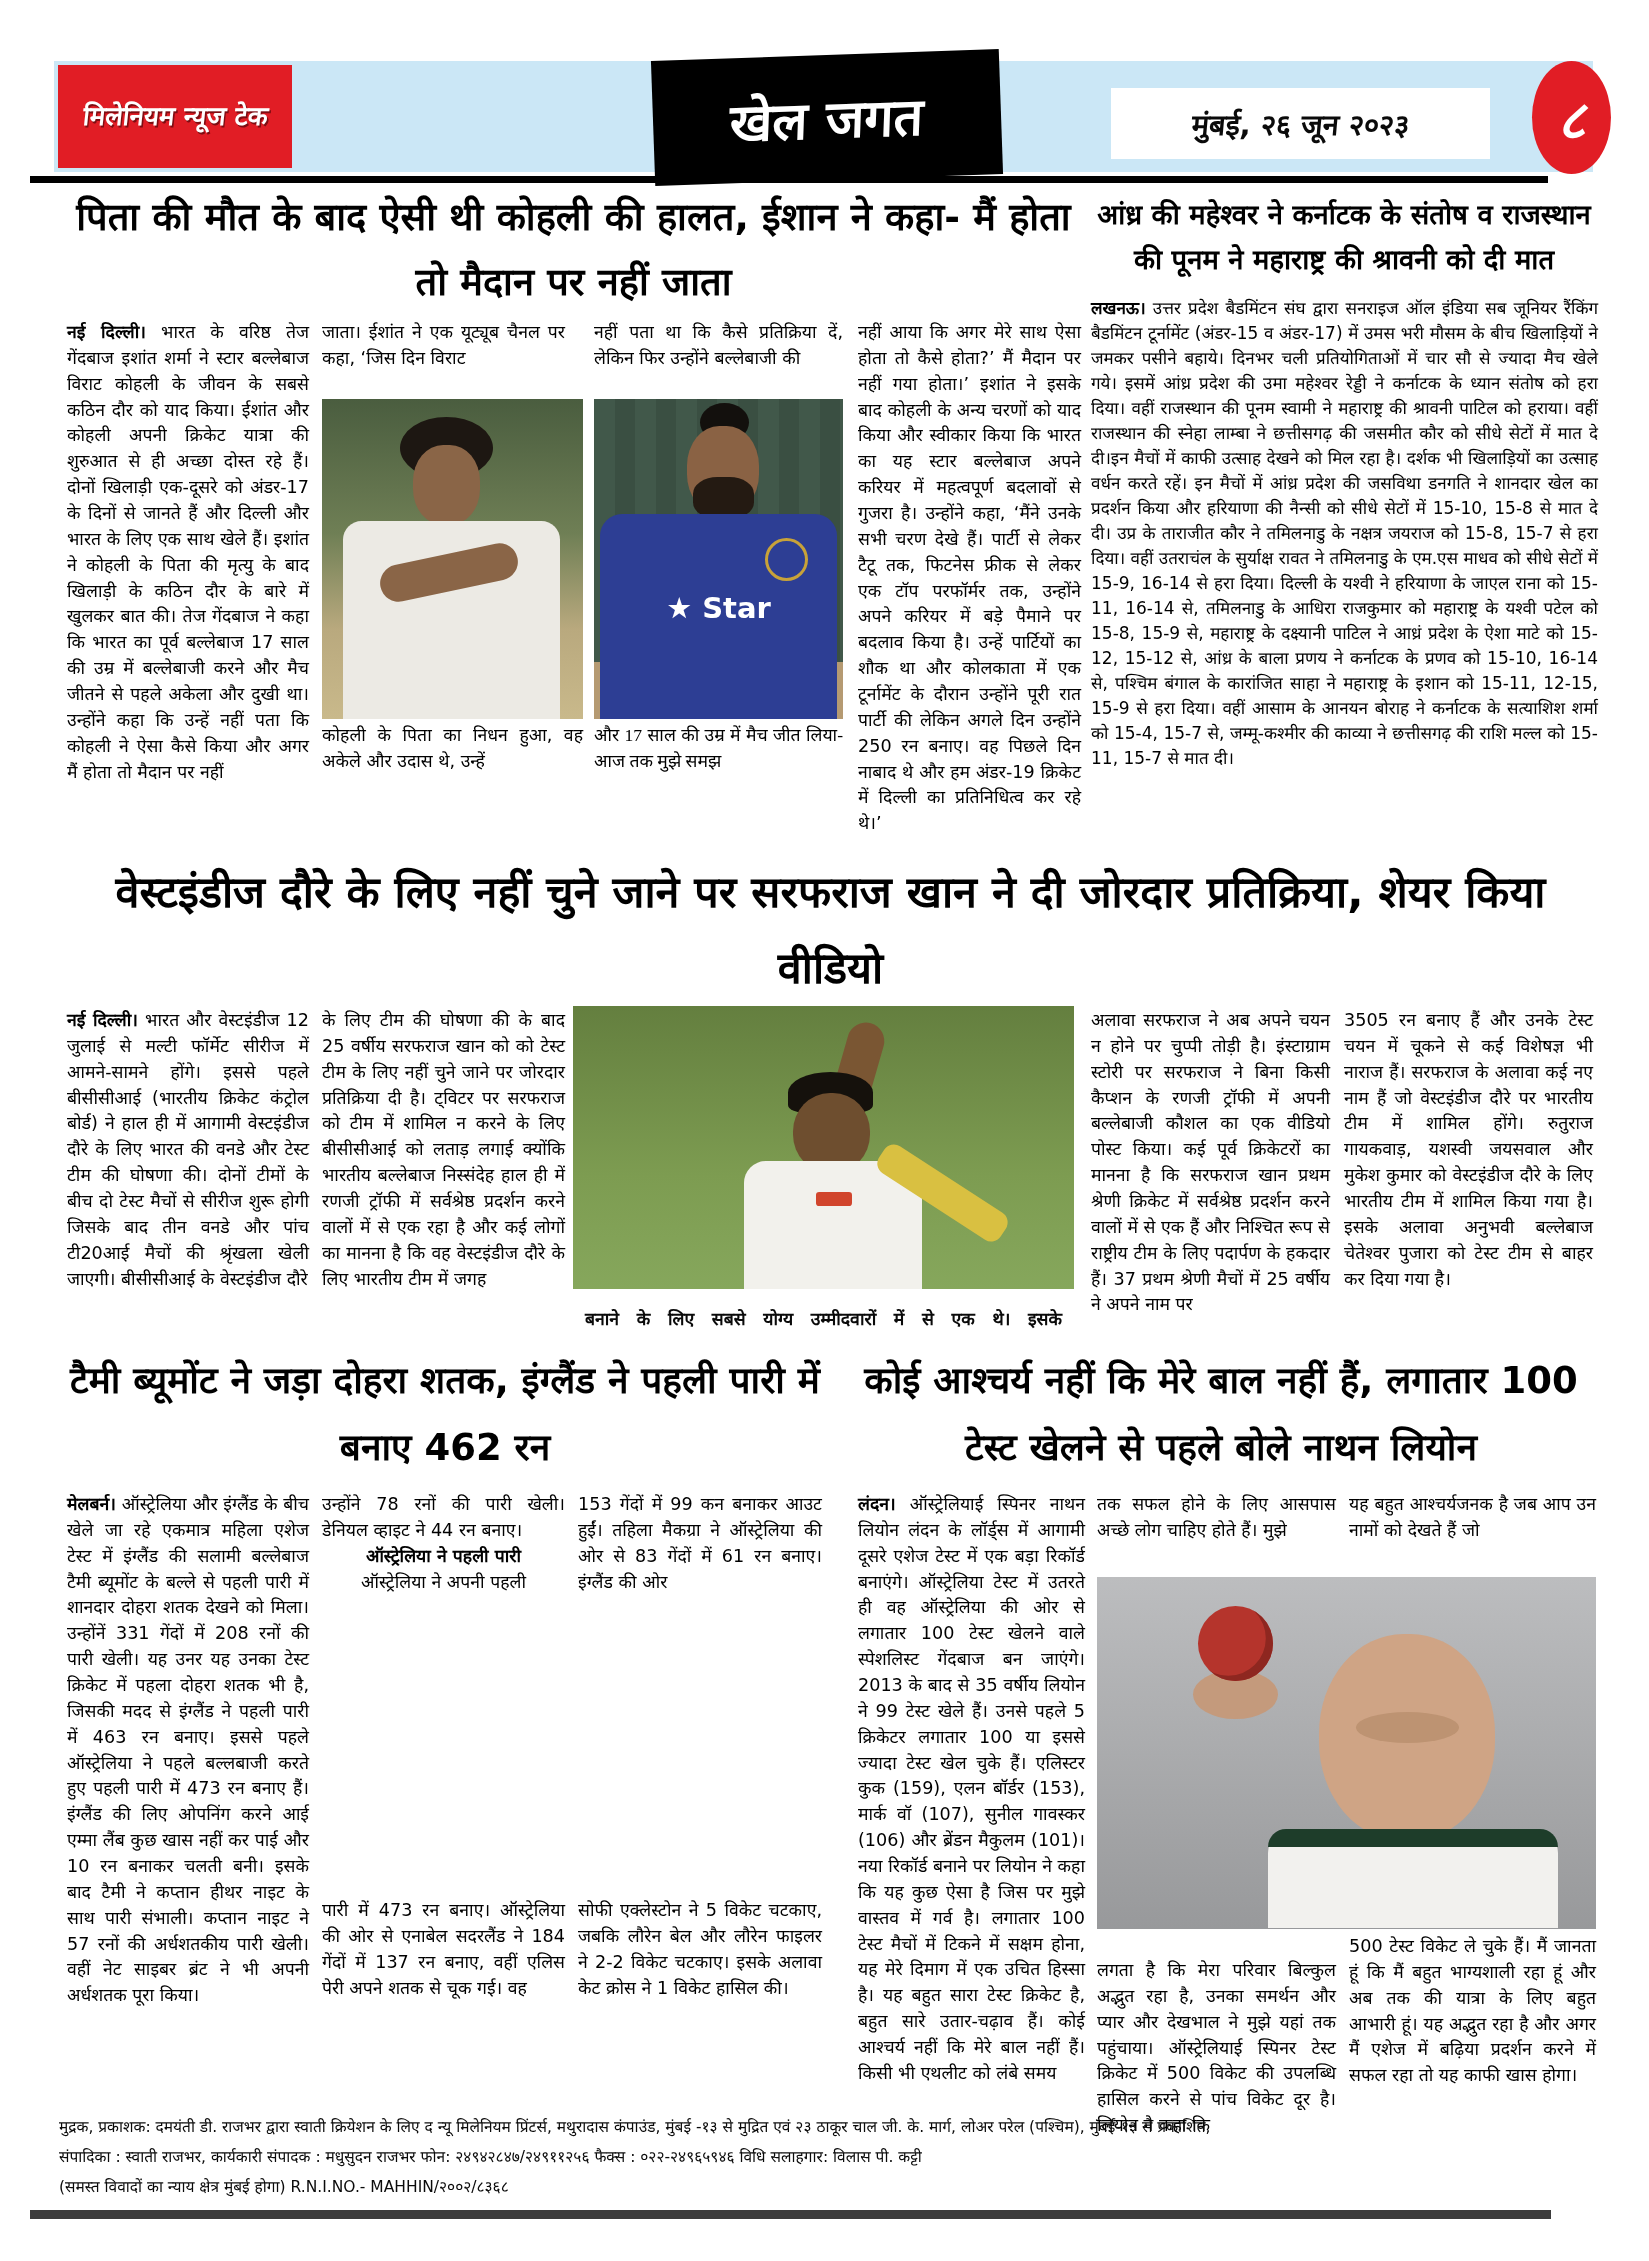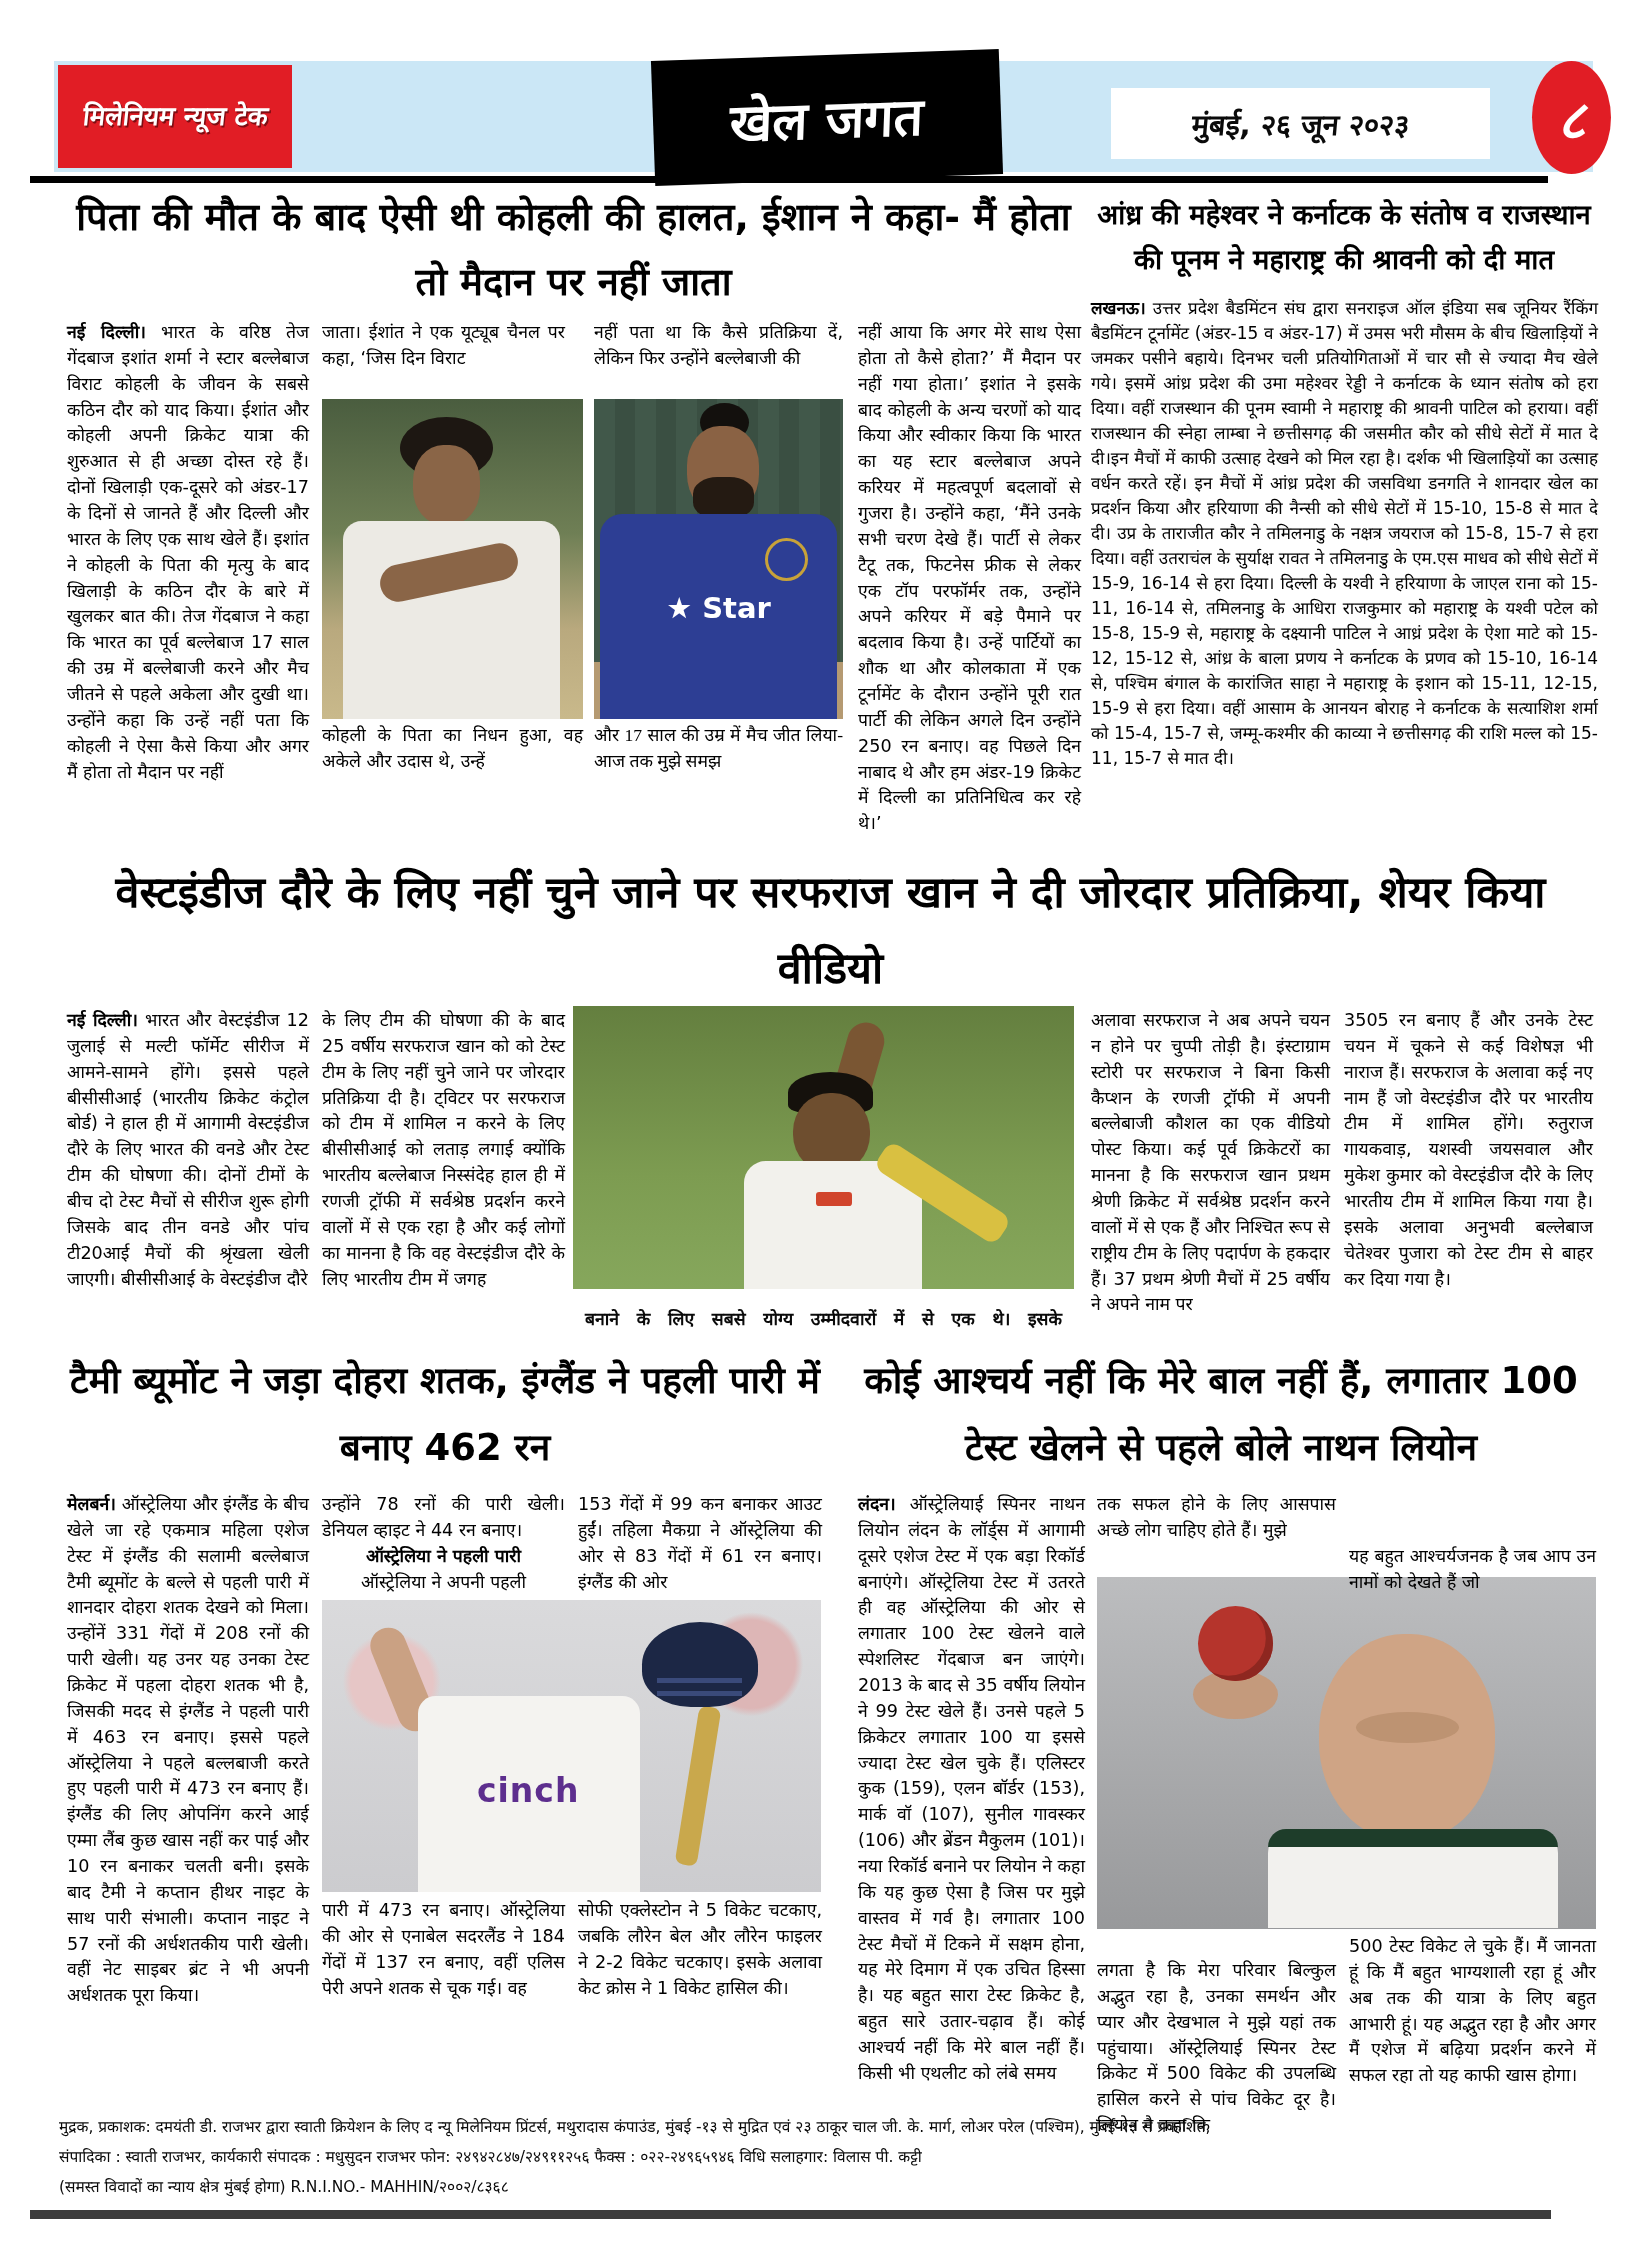--- a/index.html
+++ b/index.html
@@ -141,29 +141,20 @@
     <p>टैमी ब्यूमोंट ने जड़ा दोहरा शतक, इंग्लैंड ने पहली पारी में बनाए 462 रन</p>
   </div>
   <div class="abs col" style="left:67px;top:1492px;width:242px;height:600px;">
     <p><b>मेलबर्न।</b> <span>ऑस्ट्रेलिया और इंग्लैंड के बीच खेले जा रहे एकमात्र महिला एशेज टेस्ट में इंग्लैंड की सलामी बल्लेबाज टैमी ब्यूमोंट के बल्ले से पहली पारी में शानदार दोहरा शतक देखने को मिला। उन्होंनें 331 गेंदों में 208 रनों की पारी खेली। यह उनर यह उनका टेस्ट क्रिकेट में पहला दोहरा शतक भी है, जिसकी मदद से इंग्लैंड ने पहली पारी में 463 रन बनाए। इससे पहले ऑस्ट्रेलिया ने पहले बल्लबाजी करते हुए पहली पारी में 473 रन बनाए हैं।इंग्लैंड की लिए ओपनिंग करने आई एम्मा लैंब कुछ खास नहीं कर पाई और 10 रन बनाकर चलती बनी। इसके बाद टैमी ने कप्तान हीथर नाइट के साथ पारी संभाली। कप्तान नाइट ने 57 रनों की अर्धशतकीय पारी खेली। वहीं नेट साइबर ब्रंट ने भी अपनी अर्धशतक पूरा किया।</span></p>
   </div>
   <div class="abs col" style="left:322px;top:1492px;width:243px;height:106px;">
     <p>उन्होंने 78 रनों की पारी खेली। डेनियल व्हाइट ने 44 रन बनाए।</p>
     <p class="subhead">ऑस्ट्रेलिया ने पहली पारी</p>
     <p class="leadline">ऑस्ट्रेलिया ने अपनी पहली</p>
   </div>
-  <div class="abs photo" id="bea-photo" style="left:322px;top:1600px;width:499px;height:292px;">
-    <div class="ph" style="left:62px;top:25px;width:36px;height:109px;background:#caa183;border-radius:18px;transform:rotate(-22deg);"></div>
-    <div class="ph" style="left:96px;top:96px;width:222px;height:197px;background:#f4f3f0;border-radius:17.6px 17.6px 0 0;"></div>
-    <div class="ph cinch-text" style="left:155px;top:171px;">cinch</div>
-    <div class="ph" style="left:365px;top:106px;width:22px;height:160px;background:#c9a84c;border-radius:8.3px;transform:rotate(9deg);"></div>
-    <div class="ph" style="left:320px;top:22px;width:116px;height:85px;background:#1c2745;border-radius:50% 50% 42% 42%;"></div>
-    <div class="ph" style="left:335px;top:78px;width:85px;height:5.2px;background:#3a4a7a;"></div>
-    <div class="ph" style="left:335px;top:91px;width:85px;height:5.2px;background:#3a4a7a;"></div>
-  </div>
   <div class="abs col" style="left:322px;top:1898px;width:243px;height:197px;">
     <p>पारी में 473 रन बनाए। ऑस्ट्रेलिया की ओर से एनाबेल सदरलैंड ने 184 गेंदों में 137 रन बनाए, वहीं एलिस पेरी अपने शतक से चूक गई। वह</p>
   </div>
   <div class="abs col" style="left:578px;top:1492px;width:244px;height:106px;">
     <p>153 गेंदों में 99 कन बनाकर आउट हुईं। तहिला मैकग्रा ने ऑस्ट्रेलिया की ओर से 83 गेंदों में 61 रन बनाए। इंग्लैंड की ओर</p>
   </div>
   <div class="abs col" style="left:578px;top:1898px;width:244px;height:197px;">
     <p>सोफी एक्लेस्टोन ने 5 विकेट चटकाए, जबकि लौरेन बेल और लौरेन फाइलर ने 2-2 विकेट चटकाए। इसके अलावा केट क्रोस ने 1 विकेट हासिल की।</p>
   </div>
 
@@ -180,21 +171,21 @@
     <div class="ph" style="left:96px;top:93px;width:85px;height:49px;background:#c49a7c;border-radius:50%;"></div>
     <div class="ph" style="left:101px;top:28.5px;width:75px;height:75px;background:#b5342c;border-radius:50%;box-shadow:inset -7.2px -5.2px 0 #8e2720;"></div>
     <div class="ph" style="left:222px;top:57px;width:176px;height:207px;background:#cfa485;border-radius:48%;"></div>
     <div class="ph" style="left:259px;top:135px;width:103px;height:31px;background:#bd9372;border-radius:50%;"></div>
     <div class="ph" style="left:171px;top:252px;width:290px;height:99px;background:#f2f1ee;border-radius:24px 24px 0 0;"></div>
     <div class="ph" style="left:171px;top:252px;width:290px;height:17.6px;background:#1e3d2a;border-radius:24px 24px 0 0;"></div>
   </div>
   <div class="abs col" style="left:1097px;top:1934px;width:239px;height:161px;margin-top:24px;">
     <p>लगता है कि मेरा परिवार बिल्कुल अद्भुत रहा है, उनका समर्थन और प्यार और देखभाल ने मुझे यहां तक पहुंचाया। ऑस्ट्रेलियाई स्पिनर टेस्ट क्रिकेट में 500 विकेट की उपलब्धि हासिल करने से पांच विकेट दूर है। लियोन ने कहा कि</p>
   </div>
-  <div class="abs col" style="left:1349px;top:1544px;width:247px;height:83px;">
+  <div class="abs col" style="left:1349px;top:1492px;width:247px;height:83px;">
     <p>यह बहुत आश्चर्यजनक है जब आप उन नामों को देखते हैं जो</p>
   </div>
   <div class="abs col" style="left:1349px;top:1934px;width:247px;height:161px;">
     <p>500 टेस्ट विकेट ले चुके हैं। मैं जानता हूं कि मैं बहुत भाग्यशाली रहा हूं और अब तक की यात्रा के लिए बहुत आभारी हूं। यह अद्भुत रहा है और अगर मैं एशेज में बढ़िया प्रदर्शन करने में सफल रहा तो यह काफी खास होगा।</p>
   </div>
 
   <div class="abs footer-line" style="left:59px;top:2117px;">मुद्रक, प्रकाशक: दमयंती डी. राजभर द्वारा स्वाती क्रियेशन के लिए द न्यू मिलेनियम प्रिंटर्स, मथुरादास कंपाउंड, मुंबई -१३ से मुद्रित एवं २३ ठाकूर चाल जी. के. मार्ग, लोअर परेल (पश्चिम), मुंबई-१३ से प्रकाशित,</div>
   <div class="abs footer-line" style="left:59px;top:2147px;">संपादिका : स्वाती राजभर, कार्यकारी संपादक : मधुसुदन राजभर फोन: २४९४२८४७/२४९११२५६ फैक्स : ०२२-२४९६५९४६ विधि सलाहगार: विलास पी. कट्टी</div>
   <div class="abs footer-line" style="left:59px;top:2177px;">(समस्त विवादों का न्याय क्षेत्र मुंबई होगा) R.N.I.NO.- MAHHIN/२००२/८३६८</div>
   <div class="abs" id="footer-rule"></div>

